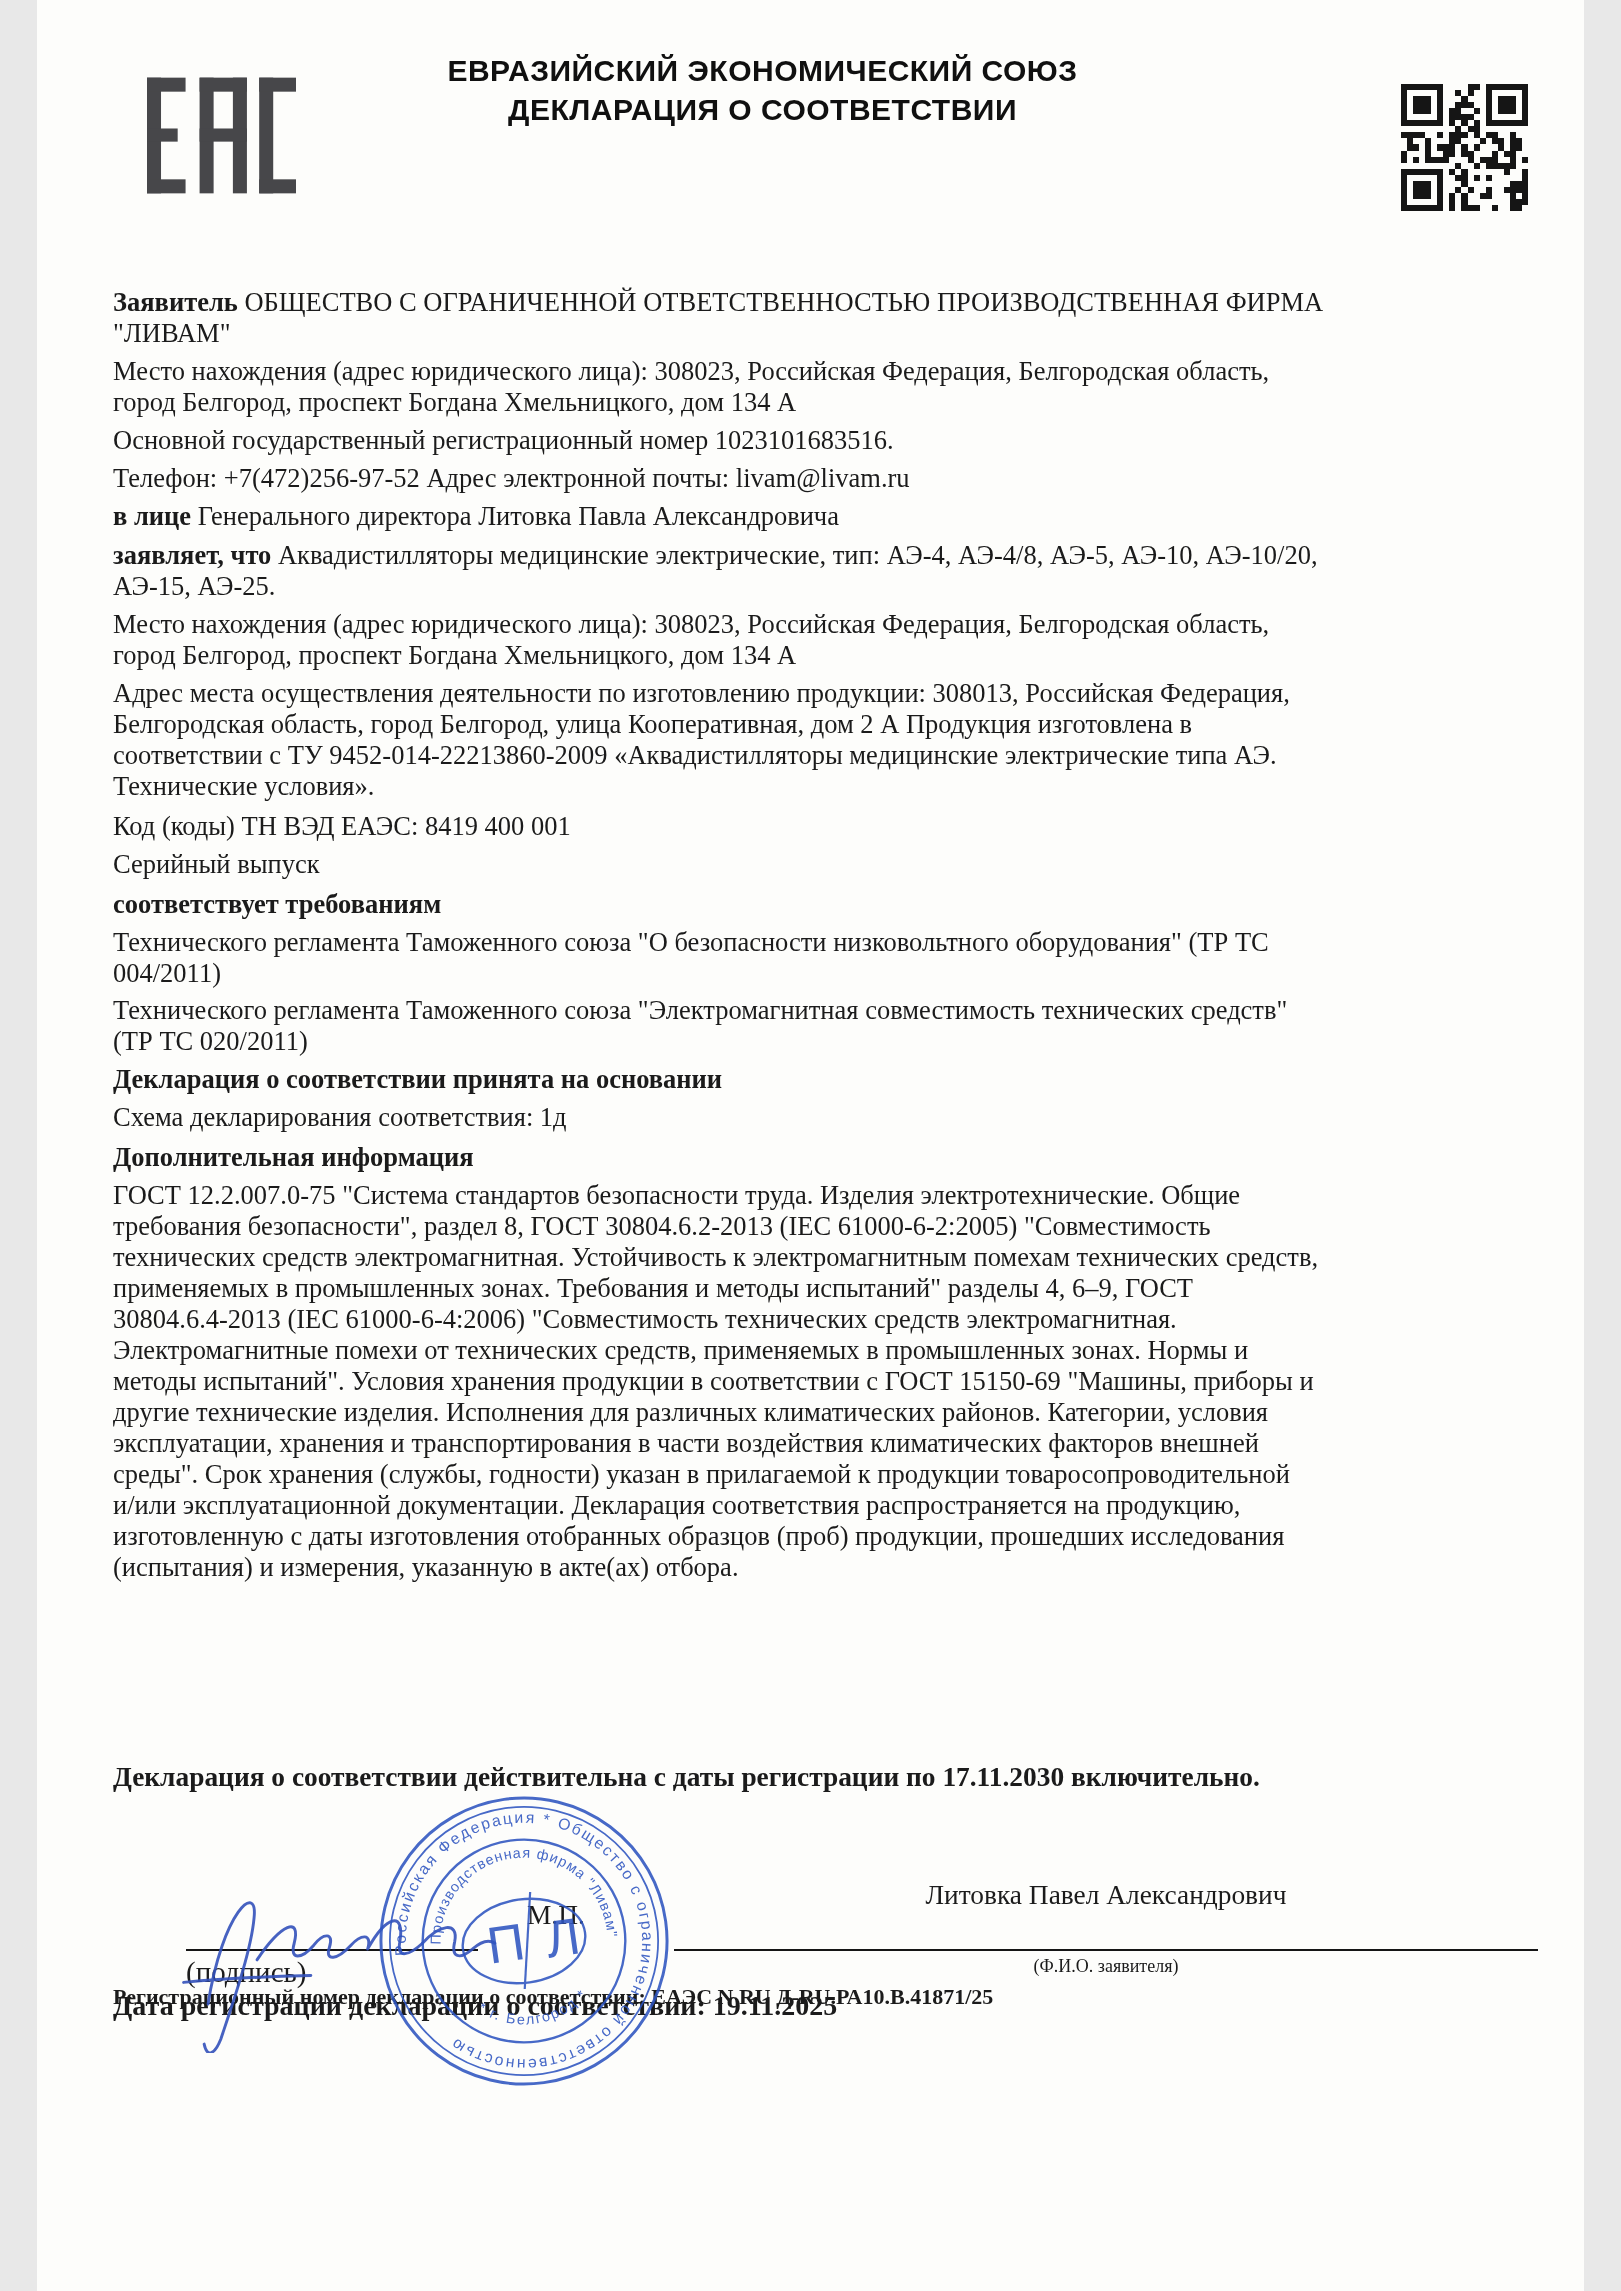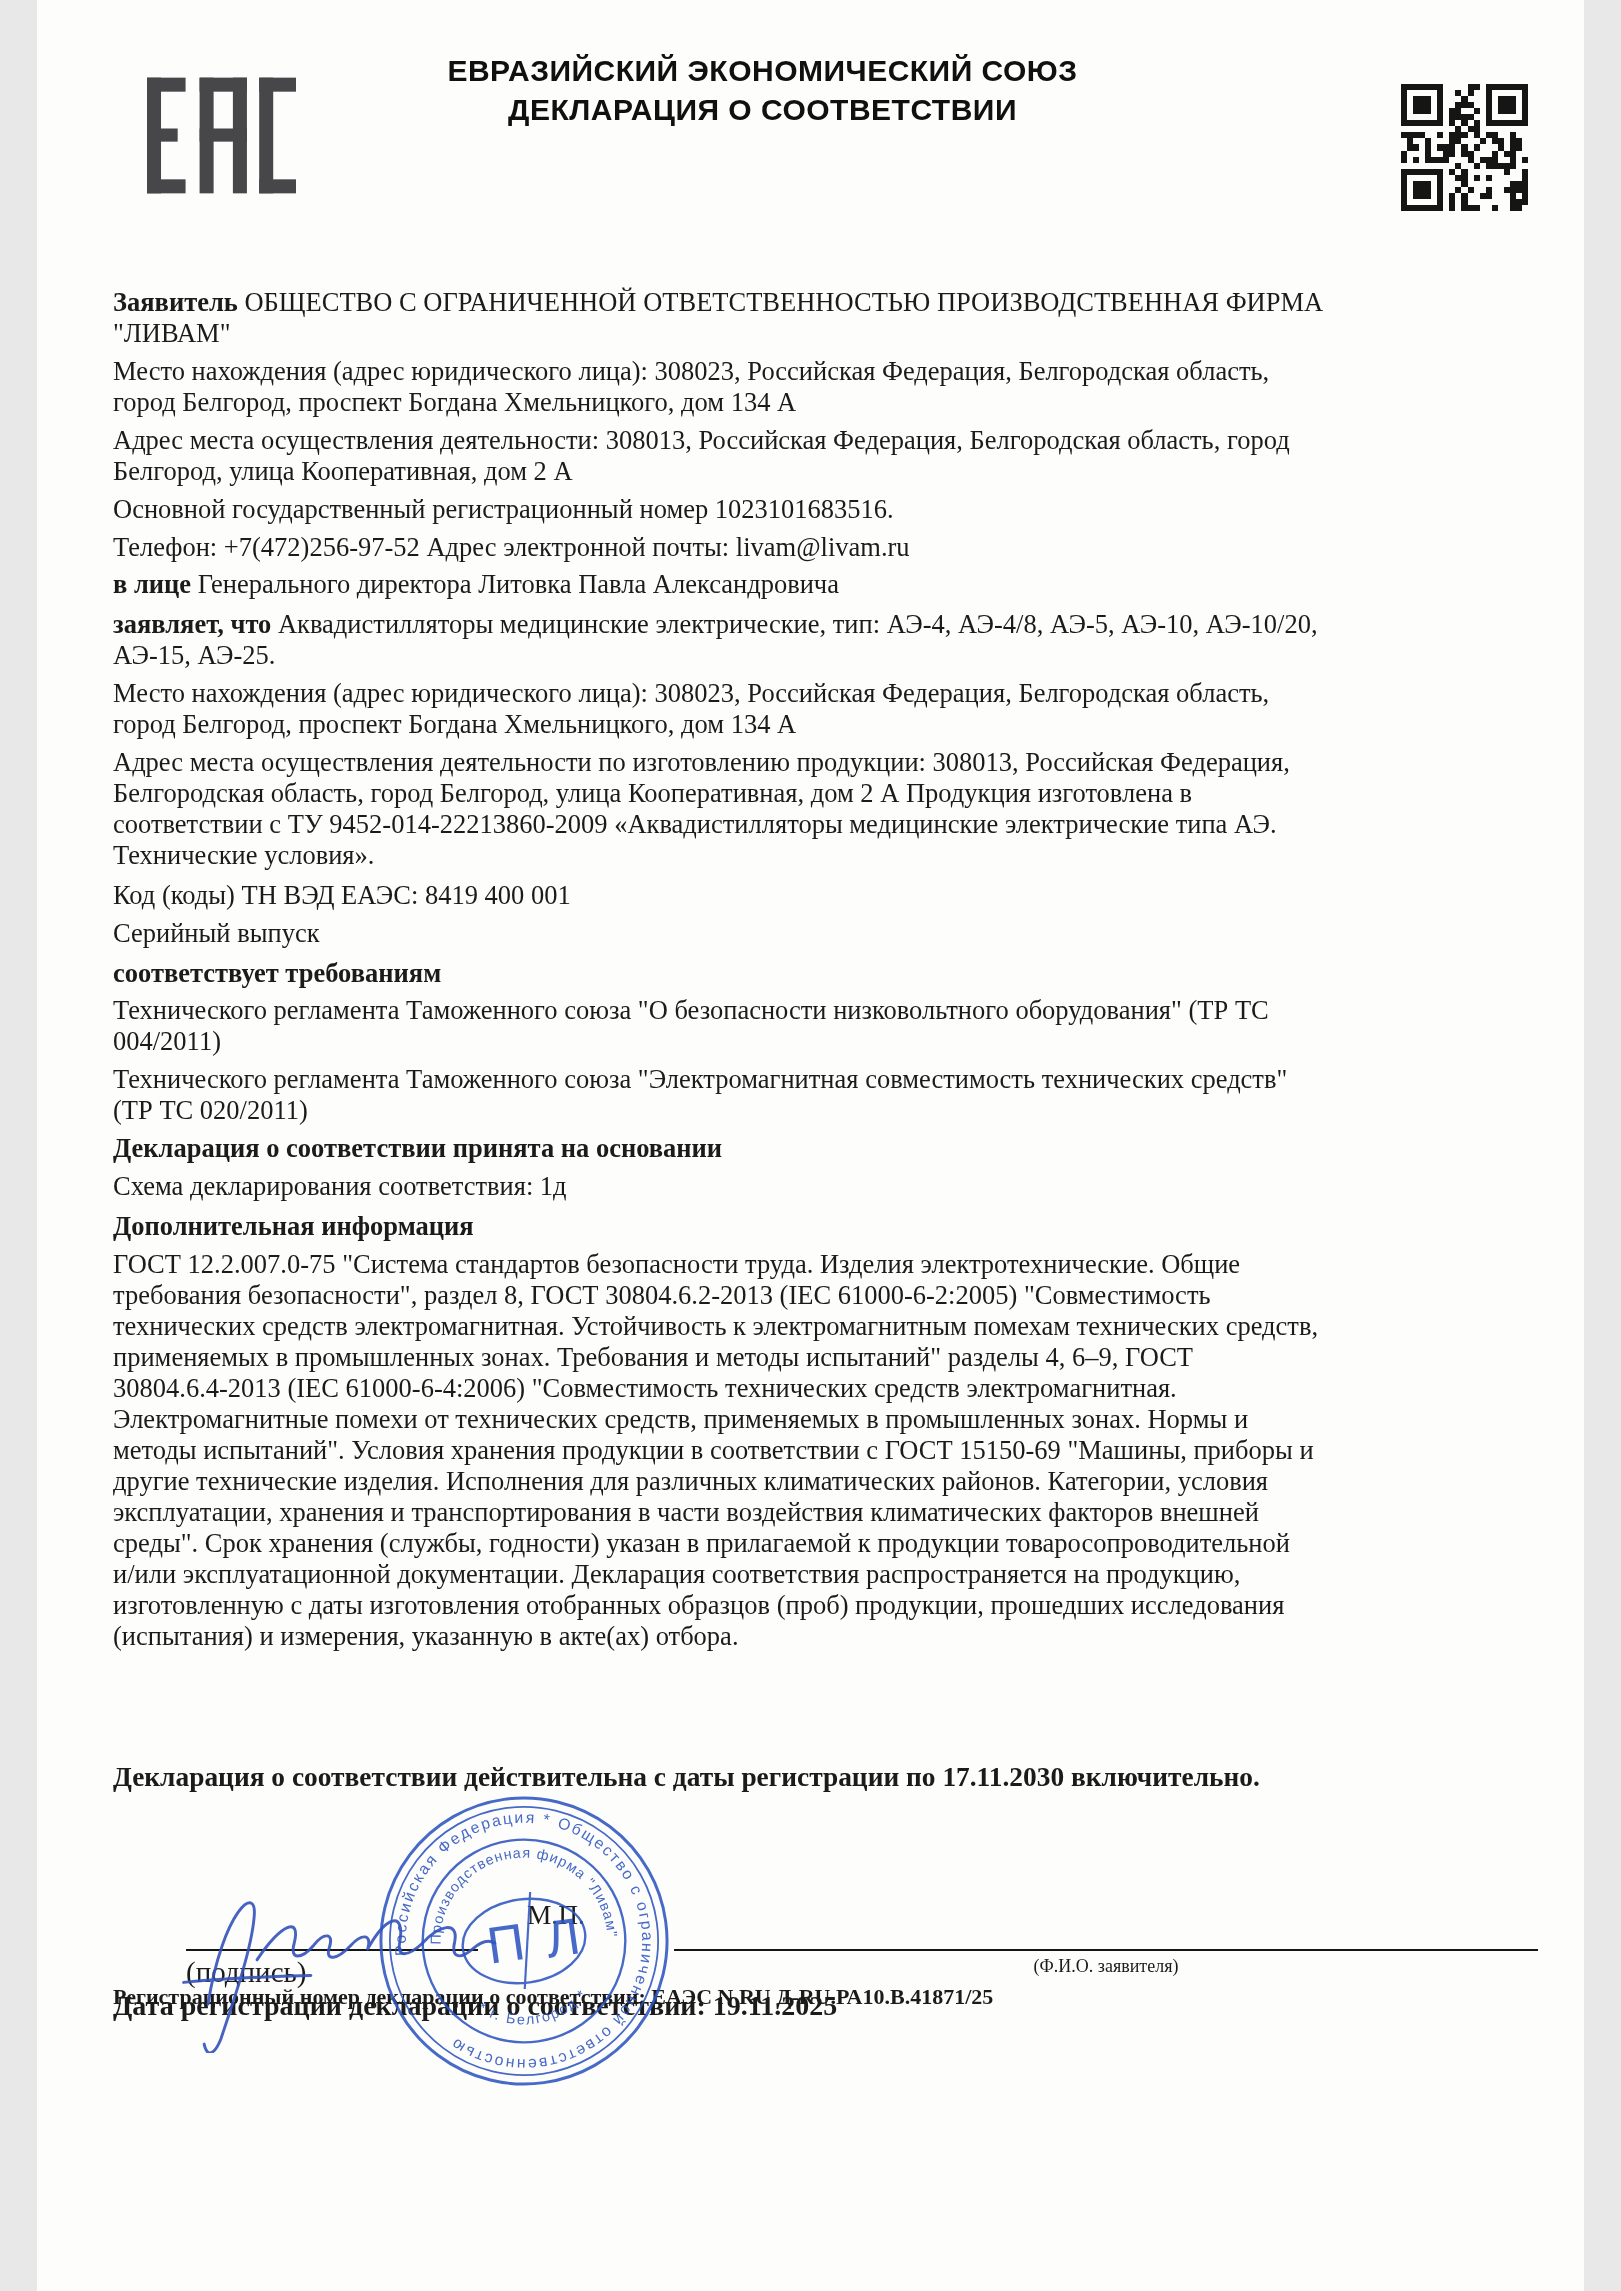--- a/index.html
+++ b/index.html
@@ -286,22 +286,20 @@
       <rect x="15" y="20" width="1" height="1" fill="#151515"></rect>
       <rect x="18" y="20" width="1" height="1" fill="#151515"></rect>
       <rect x="19" y="20" width="1" height="1" fill="#151515"></rect>
     </svg>
 
   <div class="body-text">
     <p><b>Заявитель </b><span>ОБЩЕСТВО С ОГРАНИЧЕННОЙ ОТВЕТСТВЕННОСТЬЮ ПРОИЗВОДСТВЕННАЯ ФИРМА
 "ЛИВАМ"</span></p>
     <p>Место нахождения (адрес юридического лица): 308023, Российская Федерация, Белгородская область,
 город Белгород, проспект Богдана Хмельницкого, дом 134 А</p>
-    <p>Адрес места осуществления деятельности: 308013, Российская Федерация, Белгородская область, город
-Белгород, улица Кооперативная, дом 2 А</p>
     <p>Основной государственный регистрационный номер 1023101683516.</p>
     <p>Телефон: +7(472)256-97-52 Адрес электронной почты: livam@livam.ru</p>
     <p><b>в лице </b><span>Генерального директора Литовка Павла Александровича</span></p>
     <p class="gap"><b>заявляет, что </b><span>Аквадистилляторы медицинские электрические, тип: АЭ-4, АЭ-4/8, АЭ-5, АЭ-10, АЭ-10/20,
 АЭ-15, АЭ-25.</span></p>
     <p>Место нахождения (адрес юридического лица): 308023, Российская Федерация, Белгородская область,
 город Белгород, проспект Богдана Хмельницкого, дом 134 А</p>
     <p>Адрес места осуществления деятельности по изготовлению продукции: 308013, Российская Федерация,
 Белгородская область, город Белгород, улица Кооперативная, дом 2 А Продукция изготовлена в
 соответствии с ТУ 9452-014-22213860-2009 «Аквадистилляторы медицинские электрические типа АЭ.
@@ -329,20 +327,21 @@
 и/или эксплуатационной документации. Декларация соответствия распространяется на продукцию,
 изготовленную с даты изготовления отобранных образцов (проб) продукции, прошедших исследования
 (испытания) и измерения, указанную в акте(ах) отбора.</p>
   </div>
 
   <div class="validity">Декларация о соответствии действительна с даты регистрации по 17.11.2030 включительно.</div>
 
   <div class="sig-line left"></div>
   <div class="sig-caption">(подпись)</div>
   <div class="mp-mark">М.П.</div>
+  <div class="fio-name">Литовка Павел Александрович</div>
   <div class="sig-line right"></div>
   <div class="fio-caption">(Ф.И.О. заявителя)</div>
 
   <div class="reg-line">Регистрационный номер декларации о соответствии: ЕАЭС N RU Д-RU.РА10.В.41871/25</div>
   <div class="date-line">Дата регистрации декларации о соответствии: 19.11.2025</div>
 
   <svg class="signature-ink" viewBox="0 0 380 200">
     <g fill="none" stroke="#3452bb" stroke-width="3" stroke-linecap="round" stroke-linejoin="round">
       <path d="M 45,150 C 60,55 96,25 92,62 C 89,96 70,150 58,186 C 52,201 44,206 41,191"></path>
       <path d="M 95,105 C 120,68 140,60 133,88 C 128,106 141,104 153,90 C 163,77 174,77 169,92 C 164,107 177,105 191,90 C 201,79 213,77 208,94 C 228,58 246,56 241,86 C 237,105 251,100 264,88"></path>

